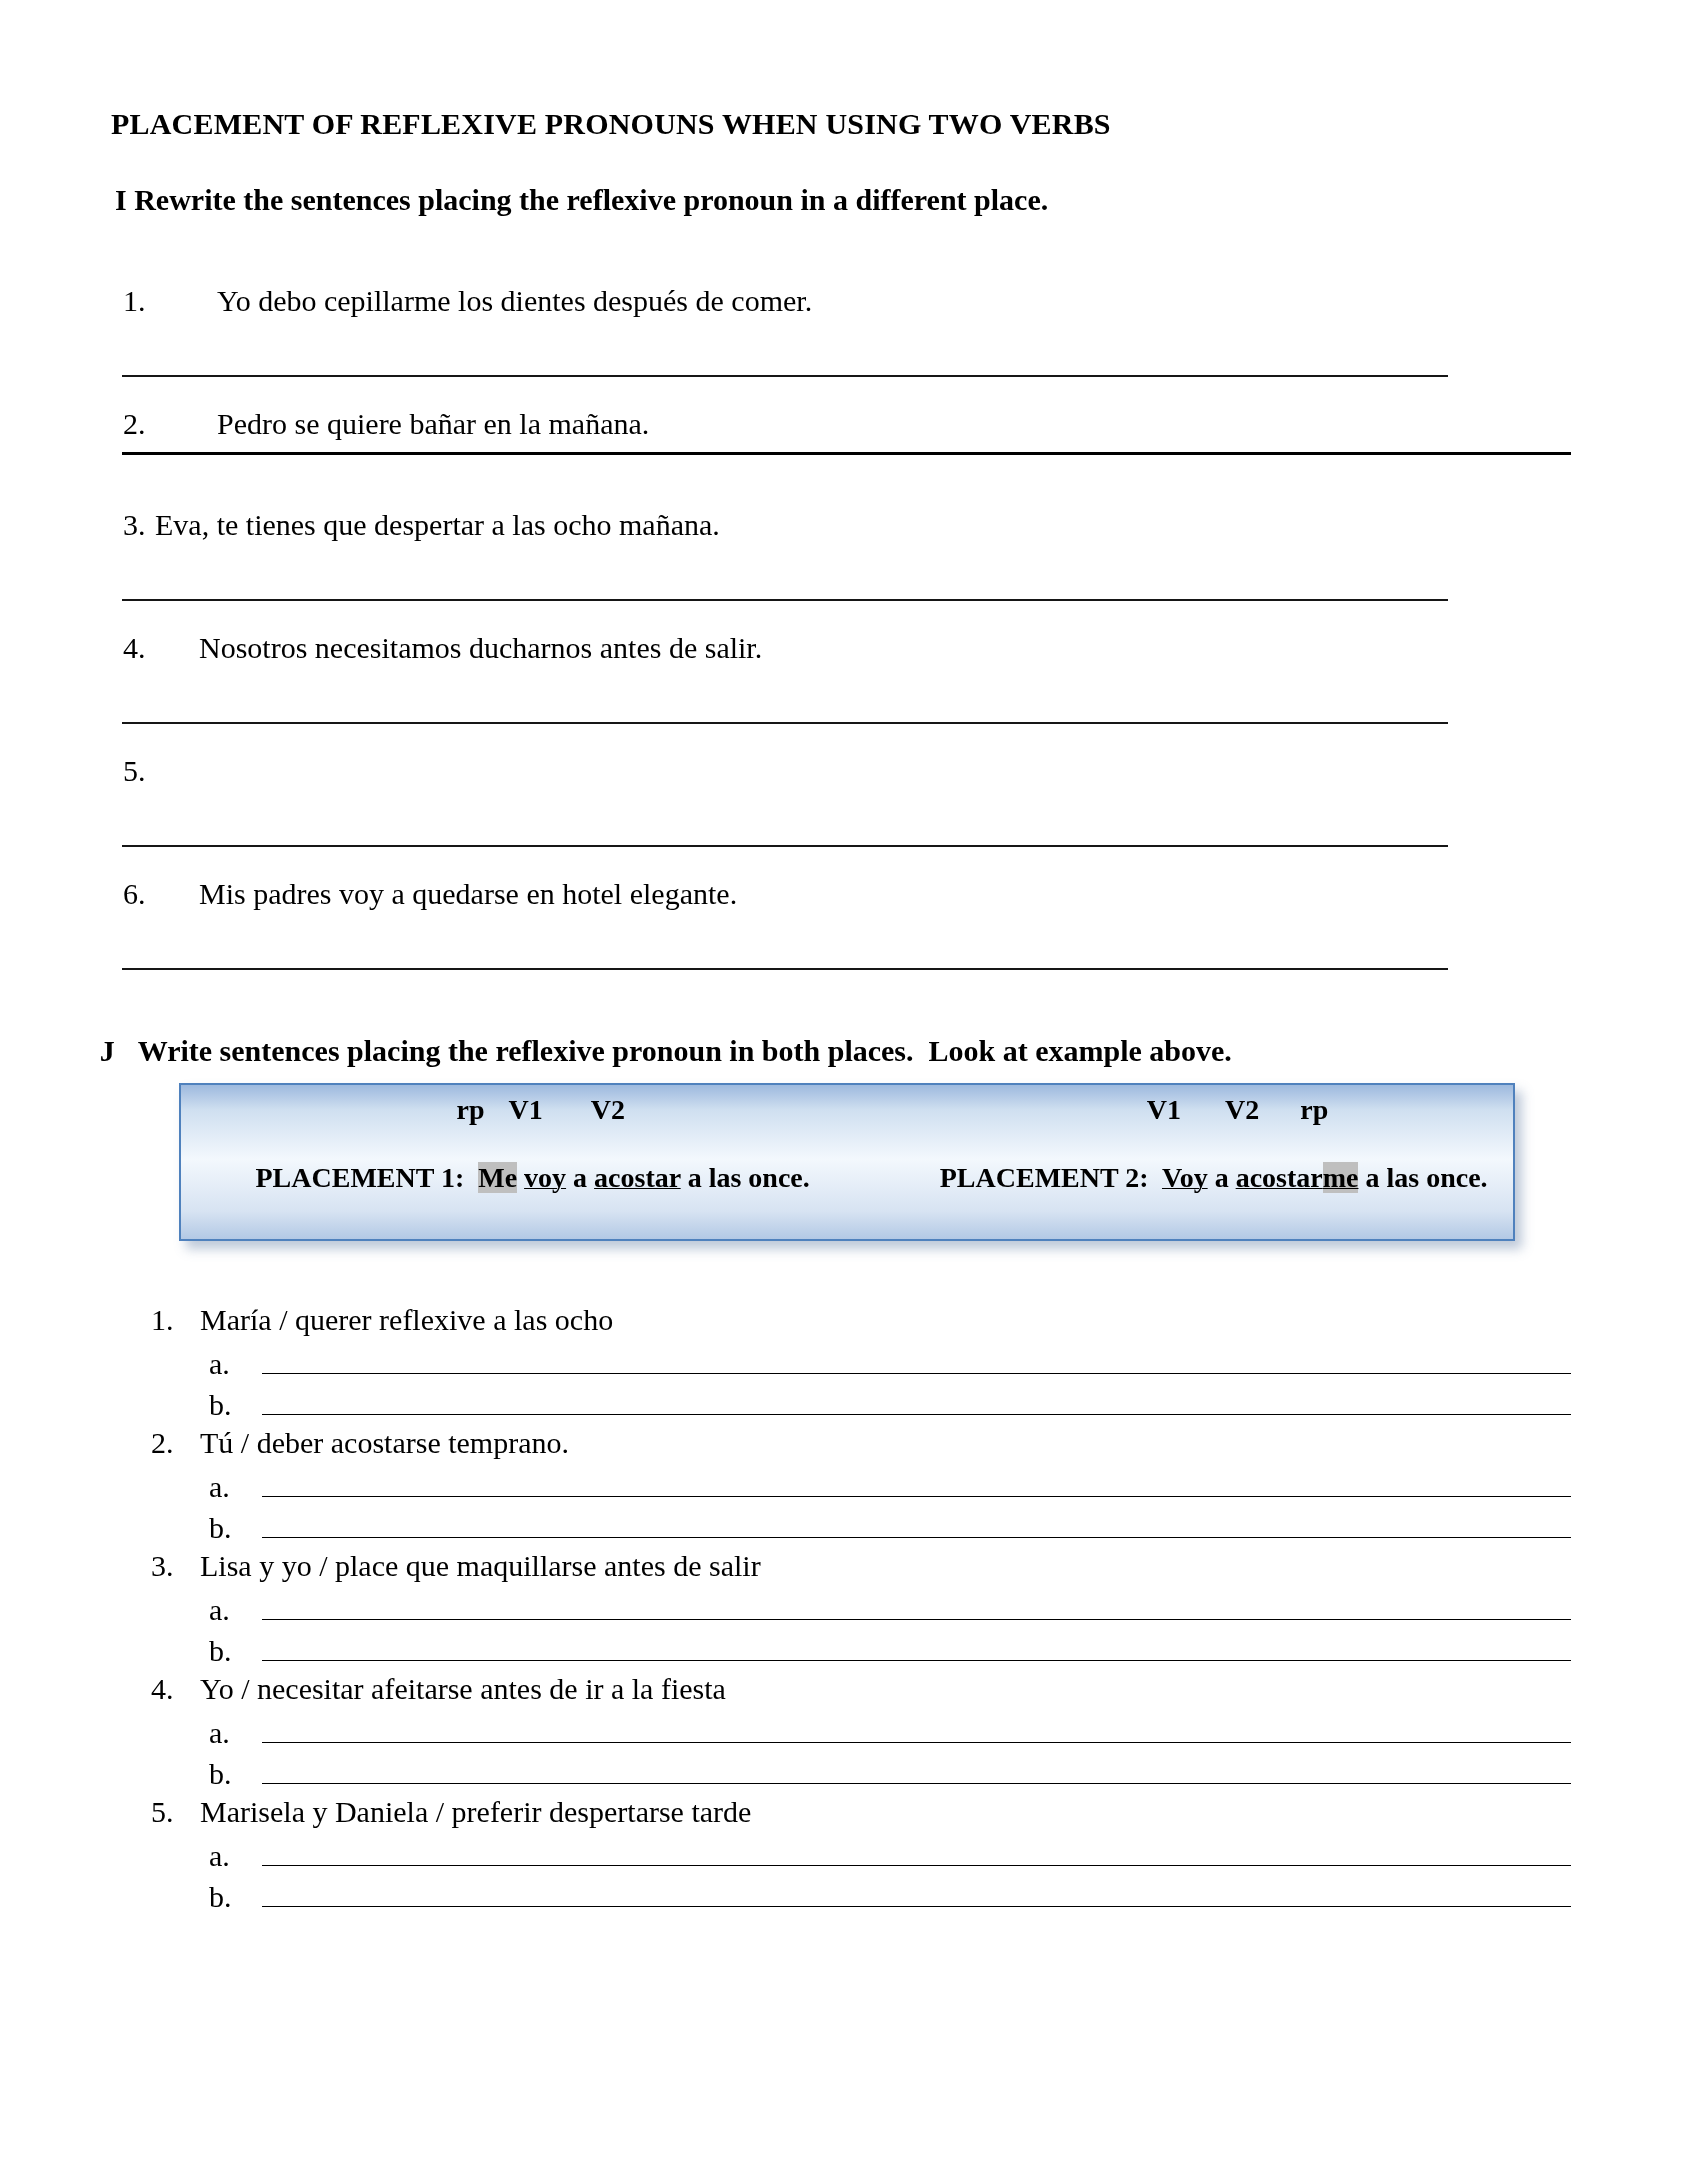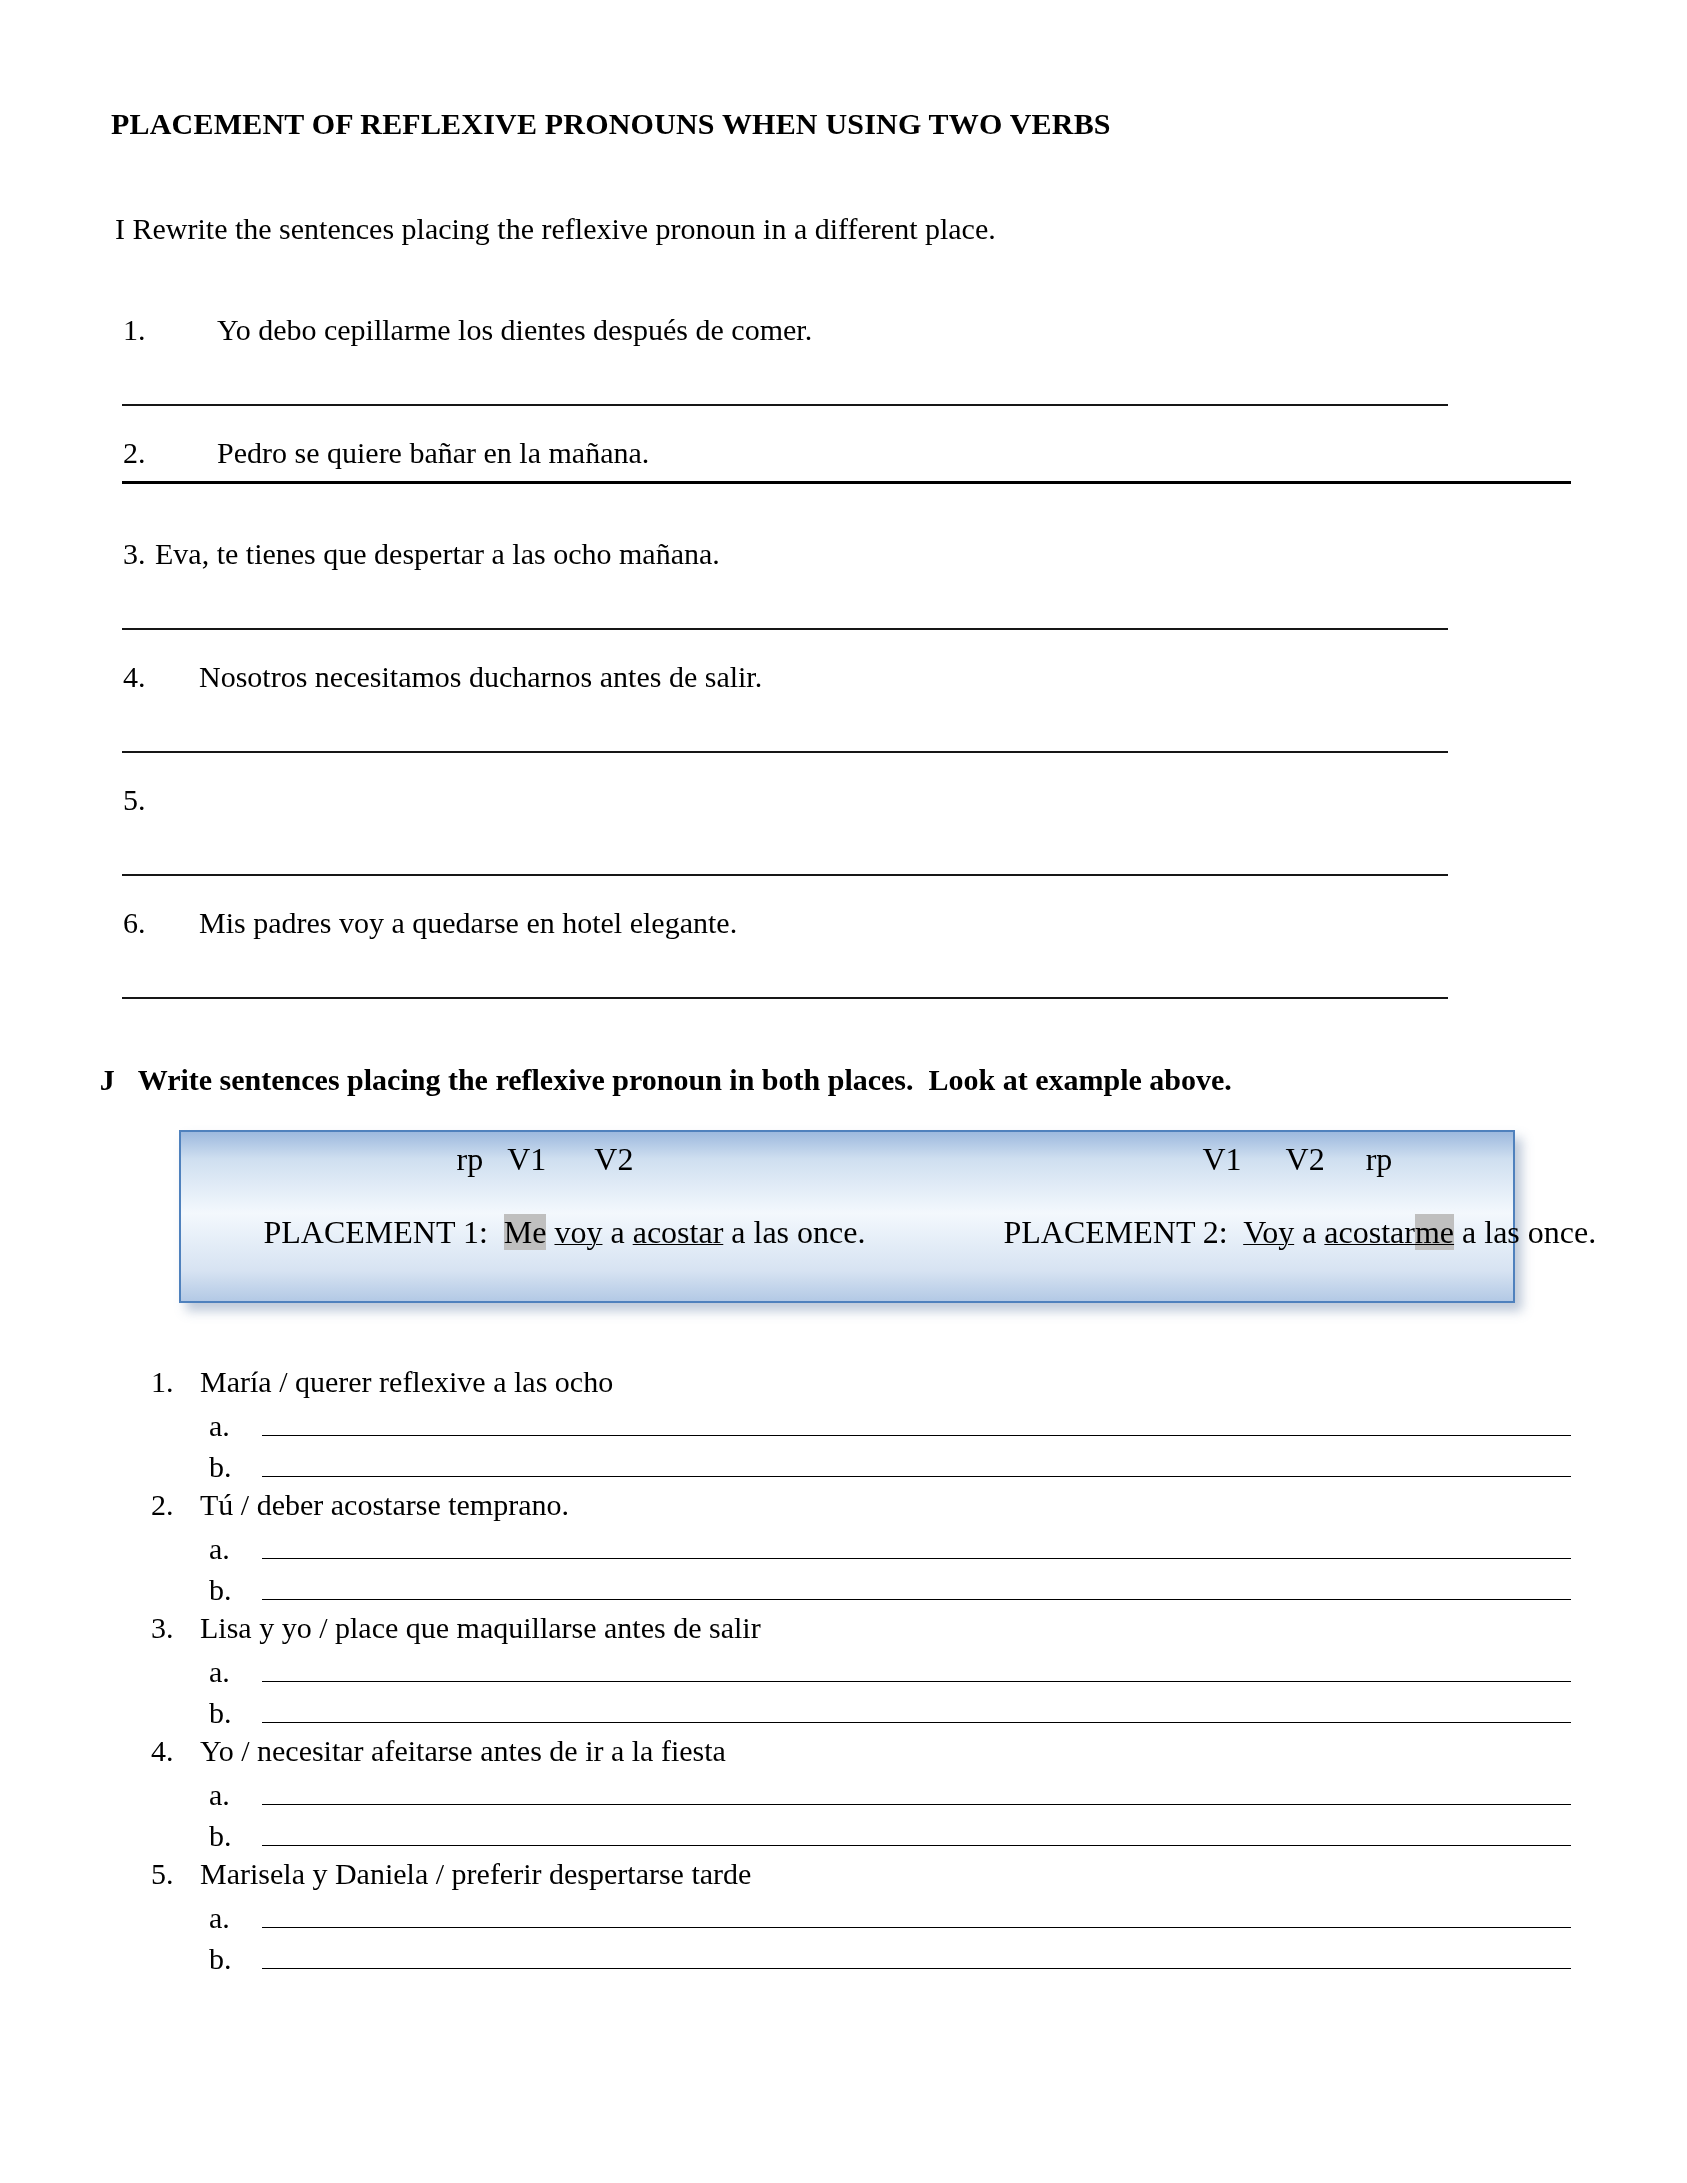--- a/index.html
+++ b/index.html
@@ -16,22 +16,22 @@
 
   .title {
     font-size: 30px;
     font-weight: 700;
     margin: 8px;
     letter-spacing: 0.2px;
   }
 
   
   .section-i-heading {
-    font-weight: 400;
-    margin: 71px 0 0 12px;
+    font-weight: 700;
+    margin: 42px 0 0 12px;
     white-space: pre;
   }
   #section-i-items { margin-top: 67px; }
   .si-item { margin-bottom: 30px; }
   .si-row { display: flex; margin-left: 20px; }
   .num { flex: none; }
   .indent-wide  .num { width: 94px; }
   .indent-med   .num { width: 76px; }
   .indent-small .num { width: 32px; }
   .answer-line {
@@ -50,29 +50,30 @@
   
   .section-j-heading {
     font-weight: 700;
     margin: 64px 0 0 -3.3px;
     display: flex;
   }
   .sj-letter { width: 38px; flex: none; }
   .sj-heading-text { white-space: pre; }
 
   .example-box {
-    margin: 33px 0 0 76px;
+    margin: 15px 0 0 76px;
     width: 1336px;
     border: 2.6px solid #4f81bd;
     background: linear-gradient(180deg, #9db9de 0%, #cfdff0 16%, #f3f8fd 48%, #d7e3f2 82%, #b3c9e5 100%);
     box-shadow: 6.6px 8px 10.6px rgba(110, 135, 170, 0.45);
     padding: 9.3px 6.6px 13.2px 18.5px;
     display: flex;
-    font-size: 32px;
+    font-size: 28px;
     box-sizing: border-box;
+    font-weight: bold;
   }
   .ex-col.p2 { margin-left: 74px; }
   .label-line { height: 36px; white-space: pre; }
   .p1 .label-line span:nth-child(1) { margin-left: 257px; }
   .p1 .label-line span:nth-child(2) { margin-left: 24px; }
   .p1 .label-line span:nth-child(3) { margin-left: 48px; }
   .p2 .label-line span:nth-child(1) { margin-left: 263px; }
   .p2 .label-line span:nth-child(2) { margin-left: 44px; }
   .p2 .label-line span:nth-child(3) { margin-left: 41px; }
   .sentence { white-space: pre; }

